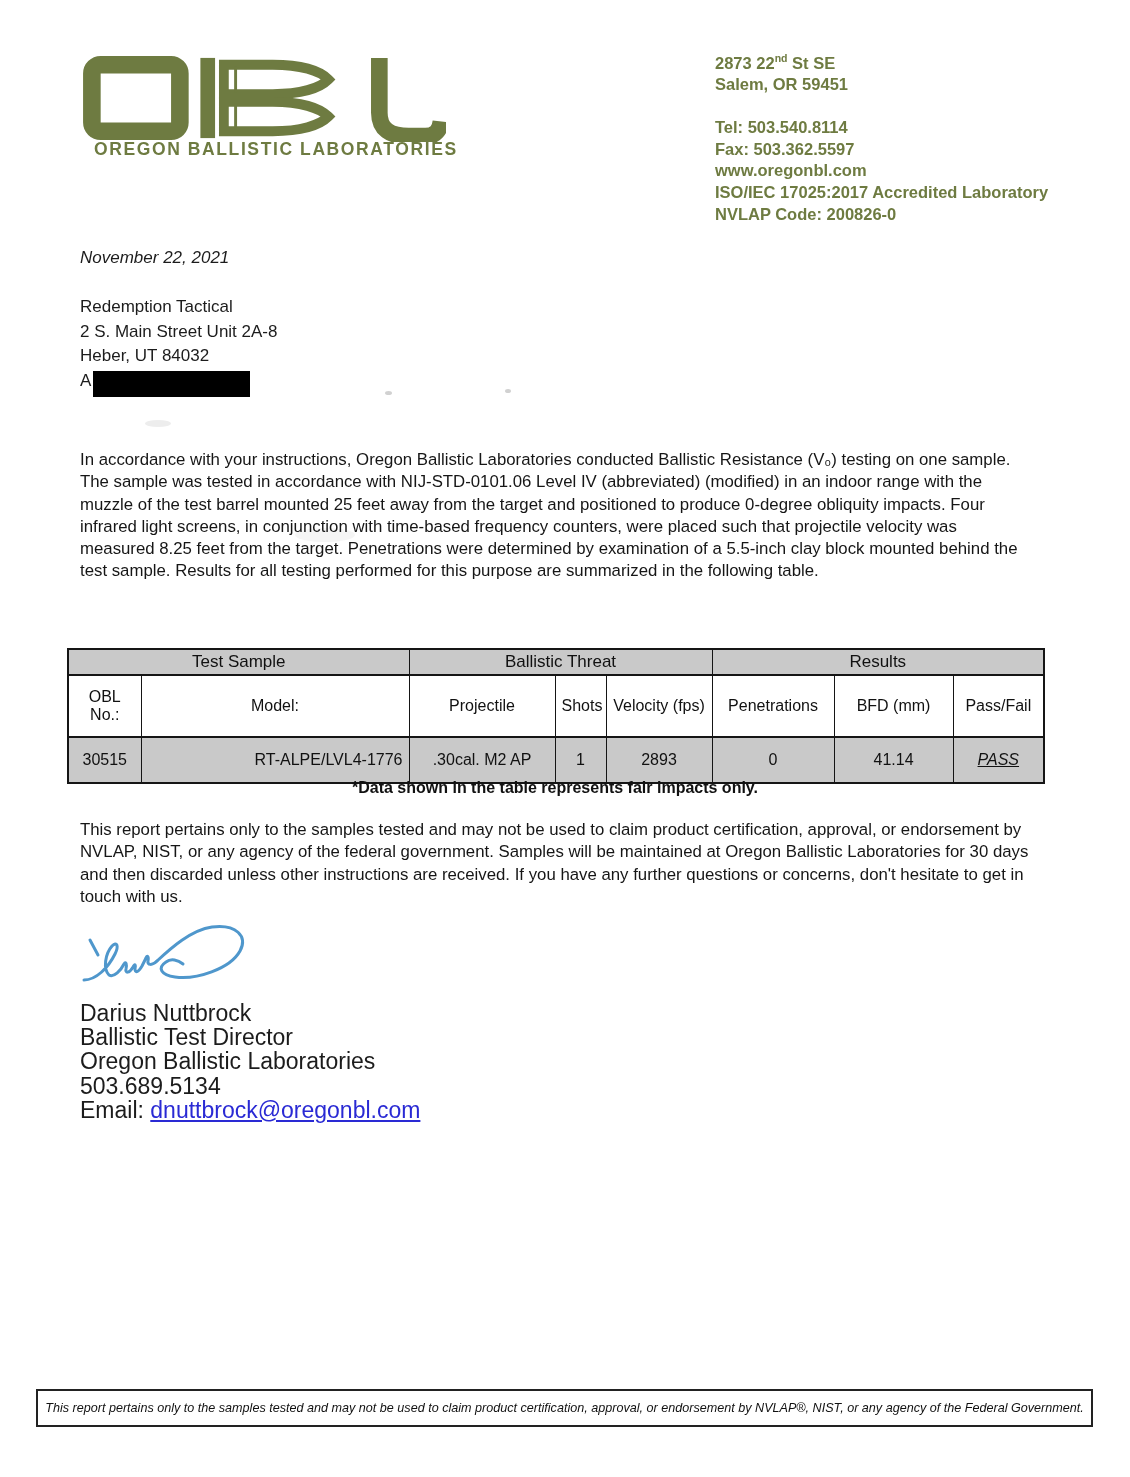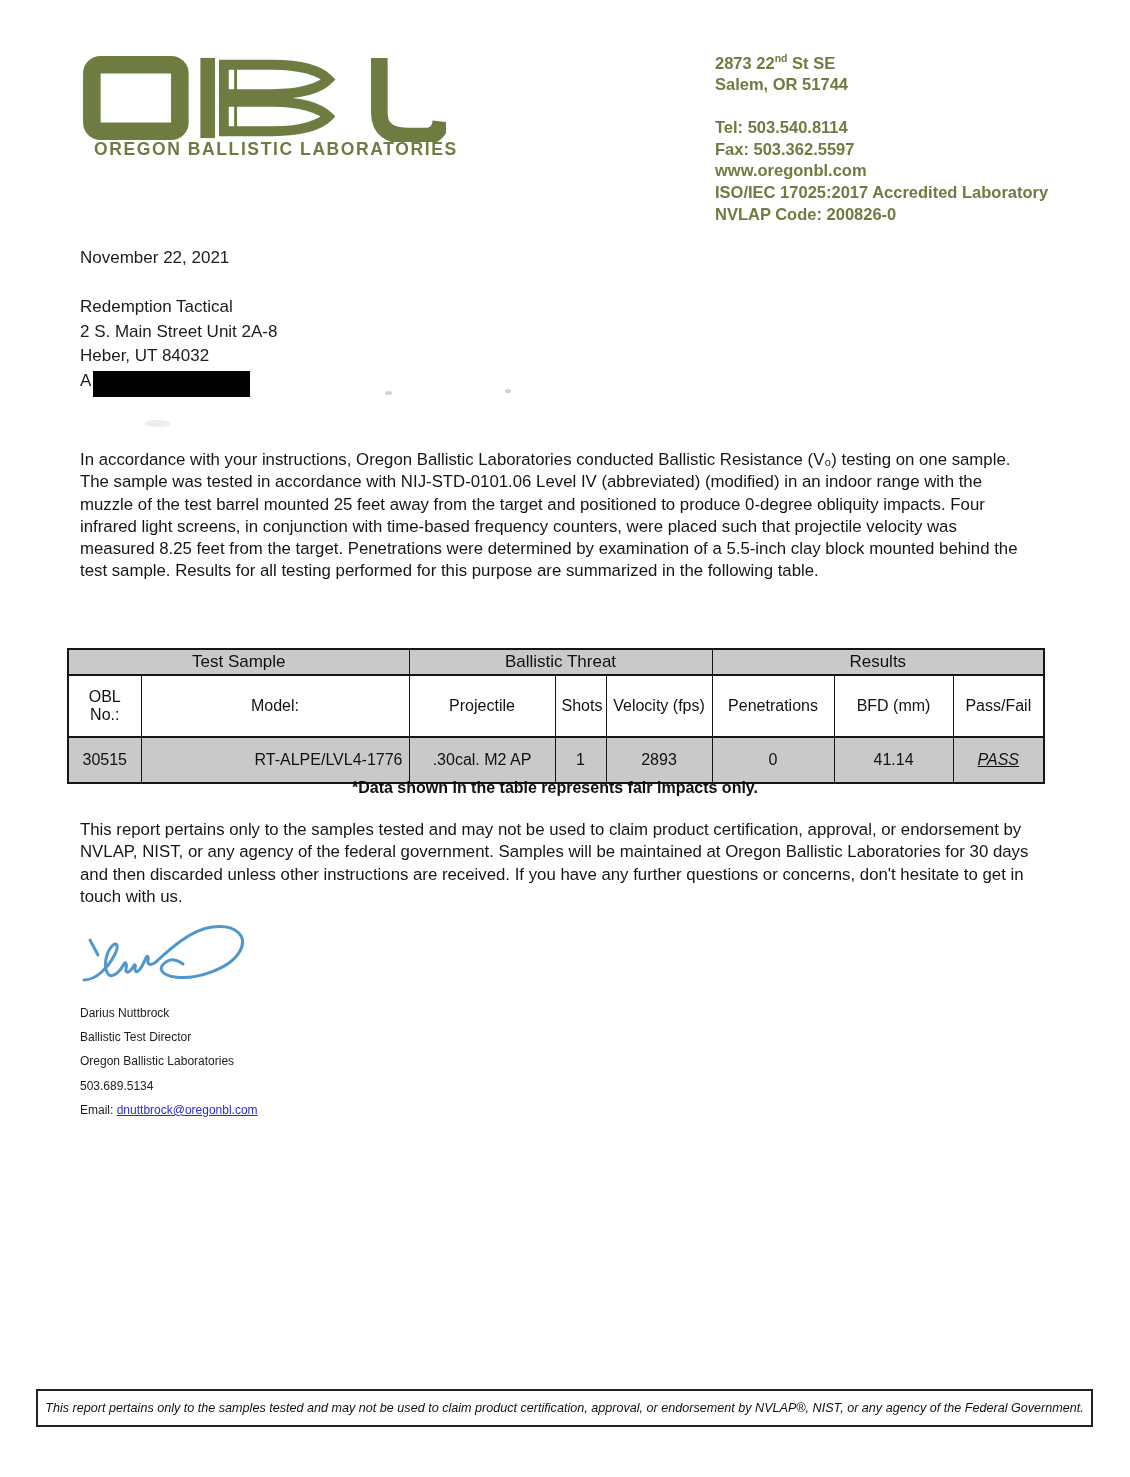--- a/index.html
+++ b/index.html
@@ -19,21 +19,21 @@
   }
   .contact-block {
     position:absolute; left:715px; top:48px;
     font-size:16.5px; font-weight:bold; color:#6e7b41; line-height:21.6px;
     white-space:nowrap;
   }
   .contact-block .spacer { height:21.6px; }
   .contact-block sup { font-size:10.5px; }
 
   
-  .date-line { position:absolute; left:80px; top:248px; font-size:17px; }
+  .date-line { position:absolute; left:80px; top:248px; font-size:17px;font-style:italic; }
   .recipient { position:absolute; left:80px; top:295px; font-size:17px; line-height:24.5px; }
   .redact-row { display:flex; align-items:center; height:24.5px; }
   .redaction-bar {
     display:inline-block; width:157px; height:26px; background:#000000;
     margin-left:2px; position:relative; top:3px;
   }
   .body-text {
     position:absolute; left:80px; width:952px;
     font-size:16.8px; line-height:22.3px; color:#161616;
   }
@@ -56,21 +56,21 @@
   .results-table tr.data-row td { background:#c9c9c9; height:46px; }
   .results-table td.model-cell { text-align:right; padding-left:10px; }
   .pass-cell { font-weight:bold; font-style:italic; text-decoration:underline; }
   .table-footnote {
     position:absolute; left:67px; top:779px; width:976px; text-align:center;
     font-size:16px; font-weight:700; color:#111;
   }
 
   
   .signature-svg { position:absolute; left:76px; top:920px; width:210px; height:80px; }
-  .sig-block { position:absolute; left:80px; top:1001px; font-size:12px; line-height:24.2px; }
+  .sig-block { position:absolute; left:80px; top:1001px; font-size:23px; line-height:24.2px; }
   .email-link { color:#2a2ad4; text-decoration:underline; cursor:pointer; }
 
   
   .footer-box {
     position:absolute; left:36px; top:1389px; width:1057px; height:38px;
     border:2.5px solid #222222; display:flex; align-items:center; justify-content:center;
   }
   .footer-box .txt { font-size:12.6px; font-style:italic; color:#111; }
 
   
@@ -99,21 +99,21 @@
       <line x1="158" y1="13" x2="158" y2="39" stroke-width="3"></line>
       <line x1="158" y1="51" x2="158" y2="77" stroke-width="3"></line>
 
       <path d="M305,4 V60 C305,77 316,84 335,84 H352 C363,84 367,77 368,69" stroke-width="17"></path>
     </g>
   </svg>
   <div class="logo-wordmark">OREGON BALLISTIC LABORATORIES</div>
 
   <div class="contact-block">
     <div><span>2873 22</span><sup>nd</sup><span> St SE</span></div>
-    <div>Salem, OR 51744</div>
+    <div>Salem, OR 59451</div>
     <div class="spacer"></div>
     <div>Tel: 503.540.8114</div>
     <div>Fax: 503.362.5597</div>
     <div>www.oregonbl.com</div>
     <div>ISO/IEC 17025:2017 Accredited Laboratory</div>
     <div>NVLAP Code: 200826-0</div>
   </div>
 
   <div class="date-line">November 22, 2021</div>
 

